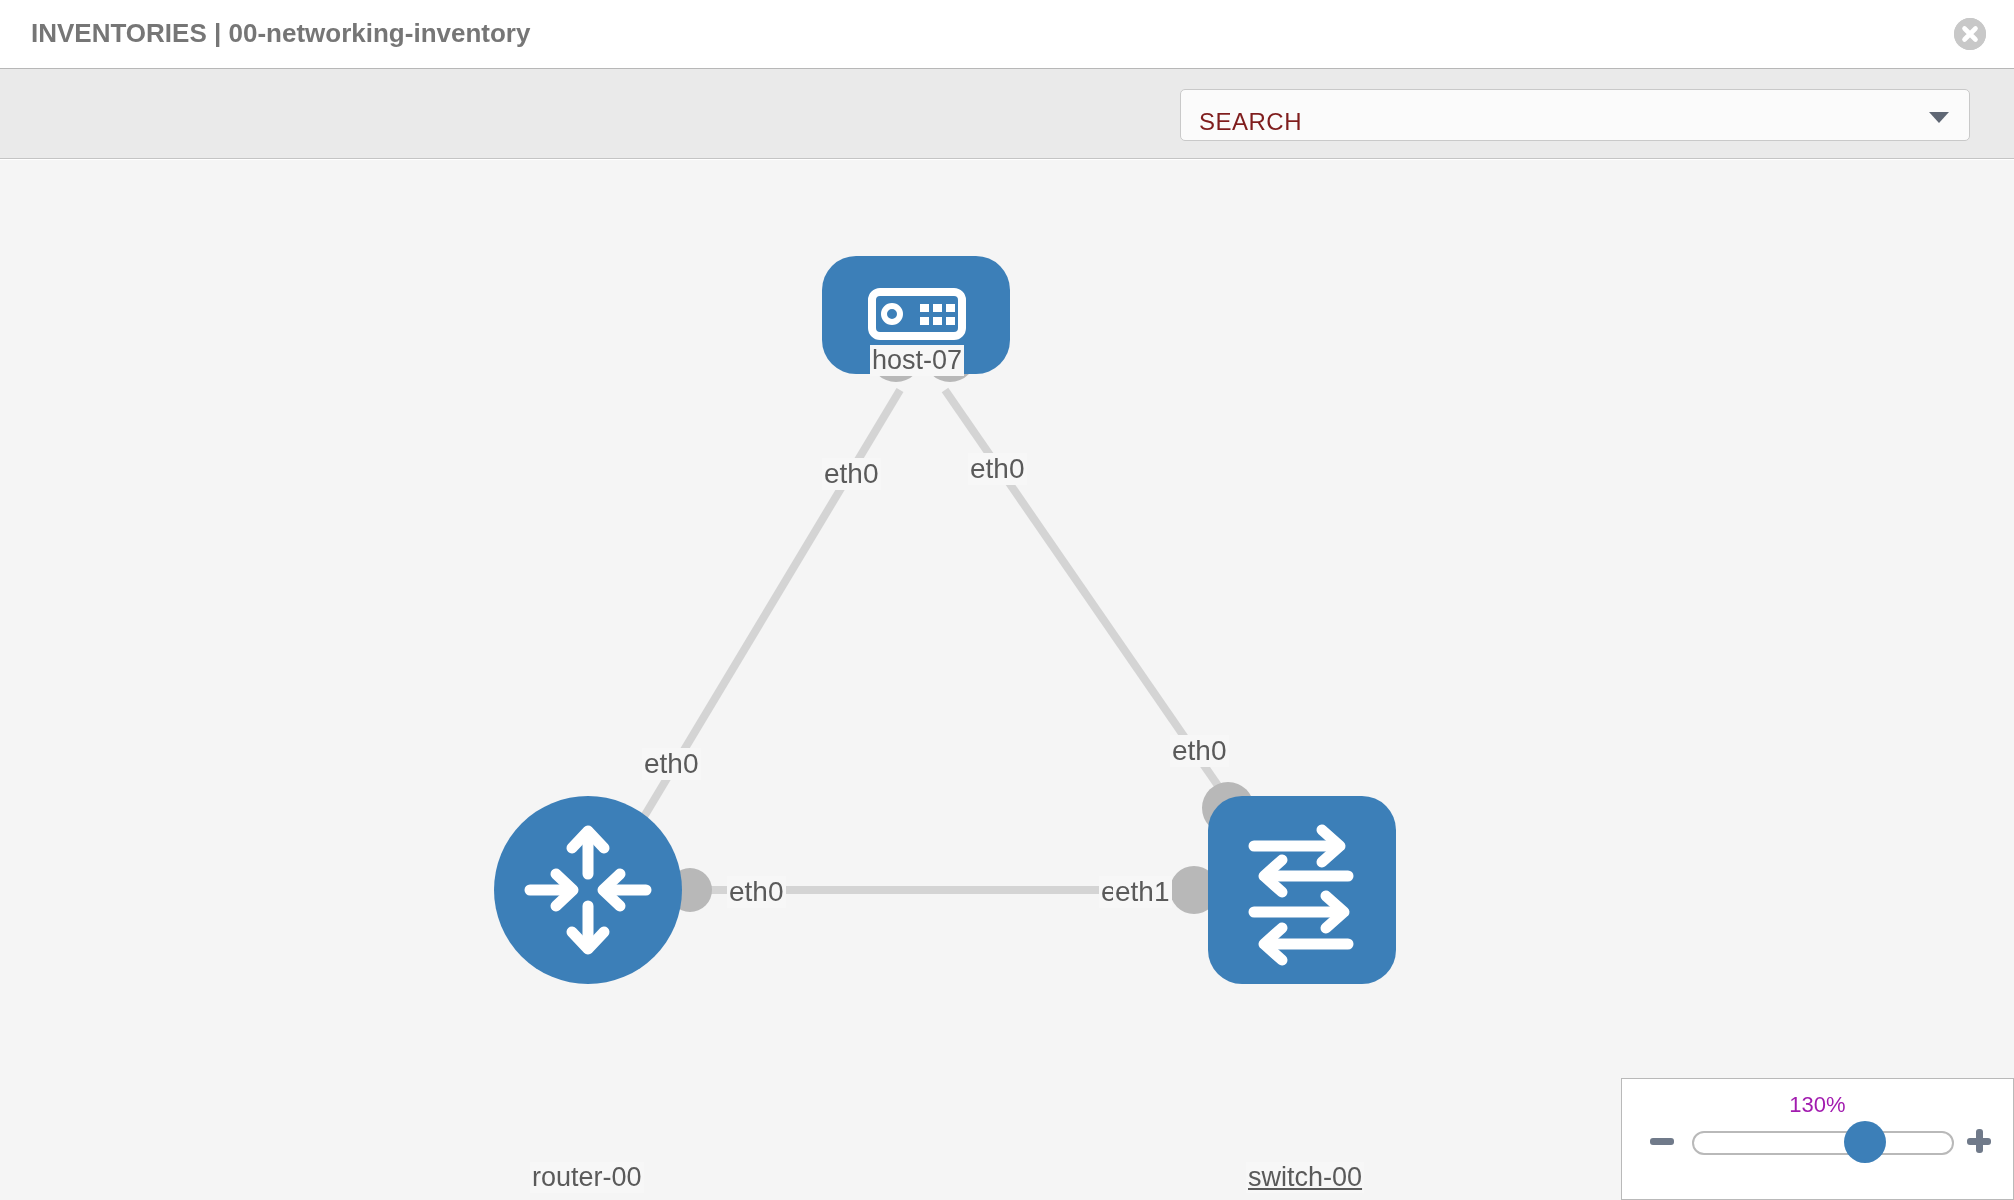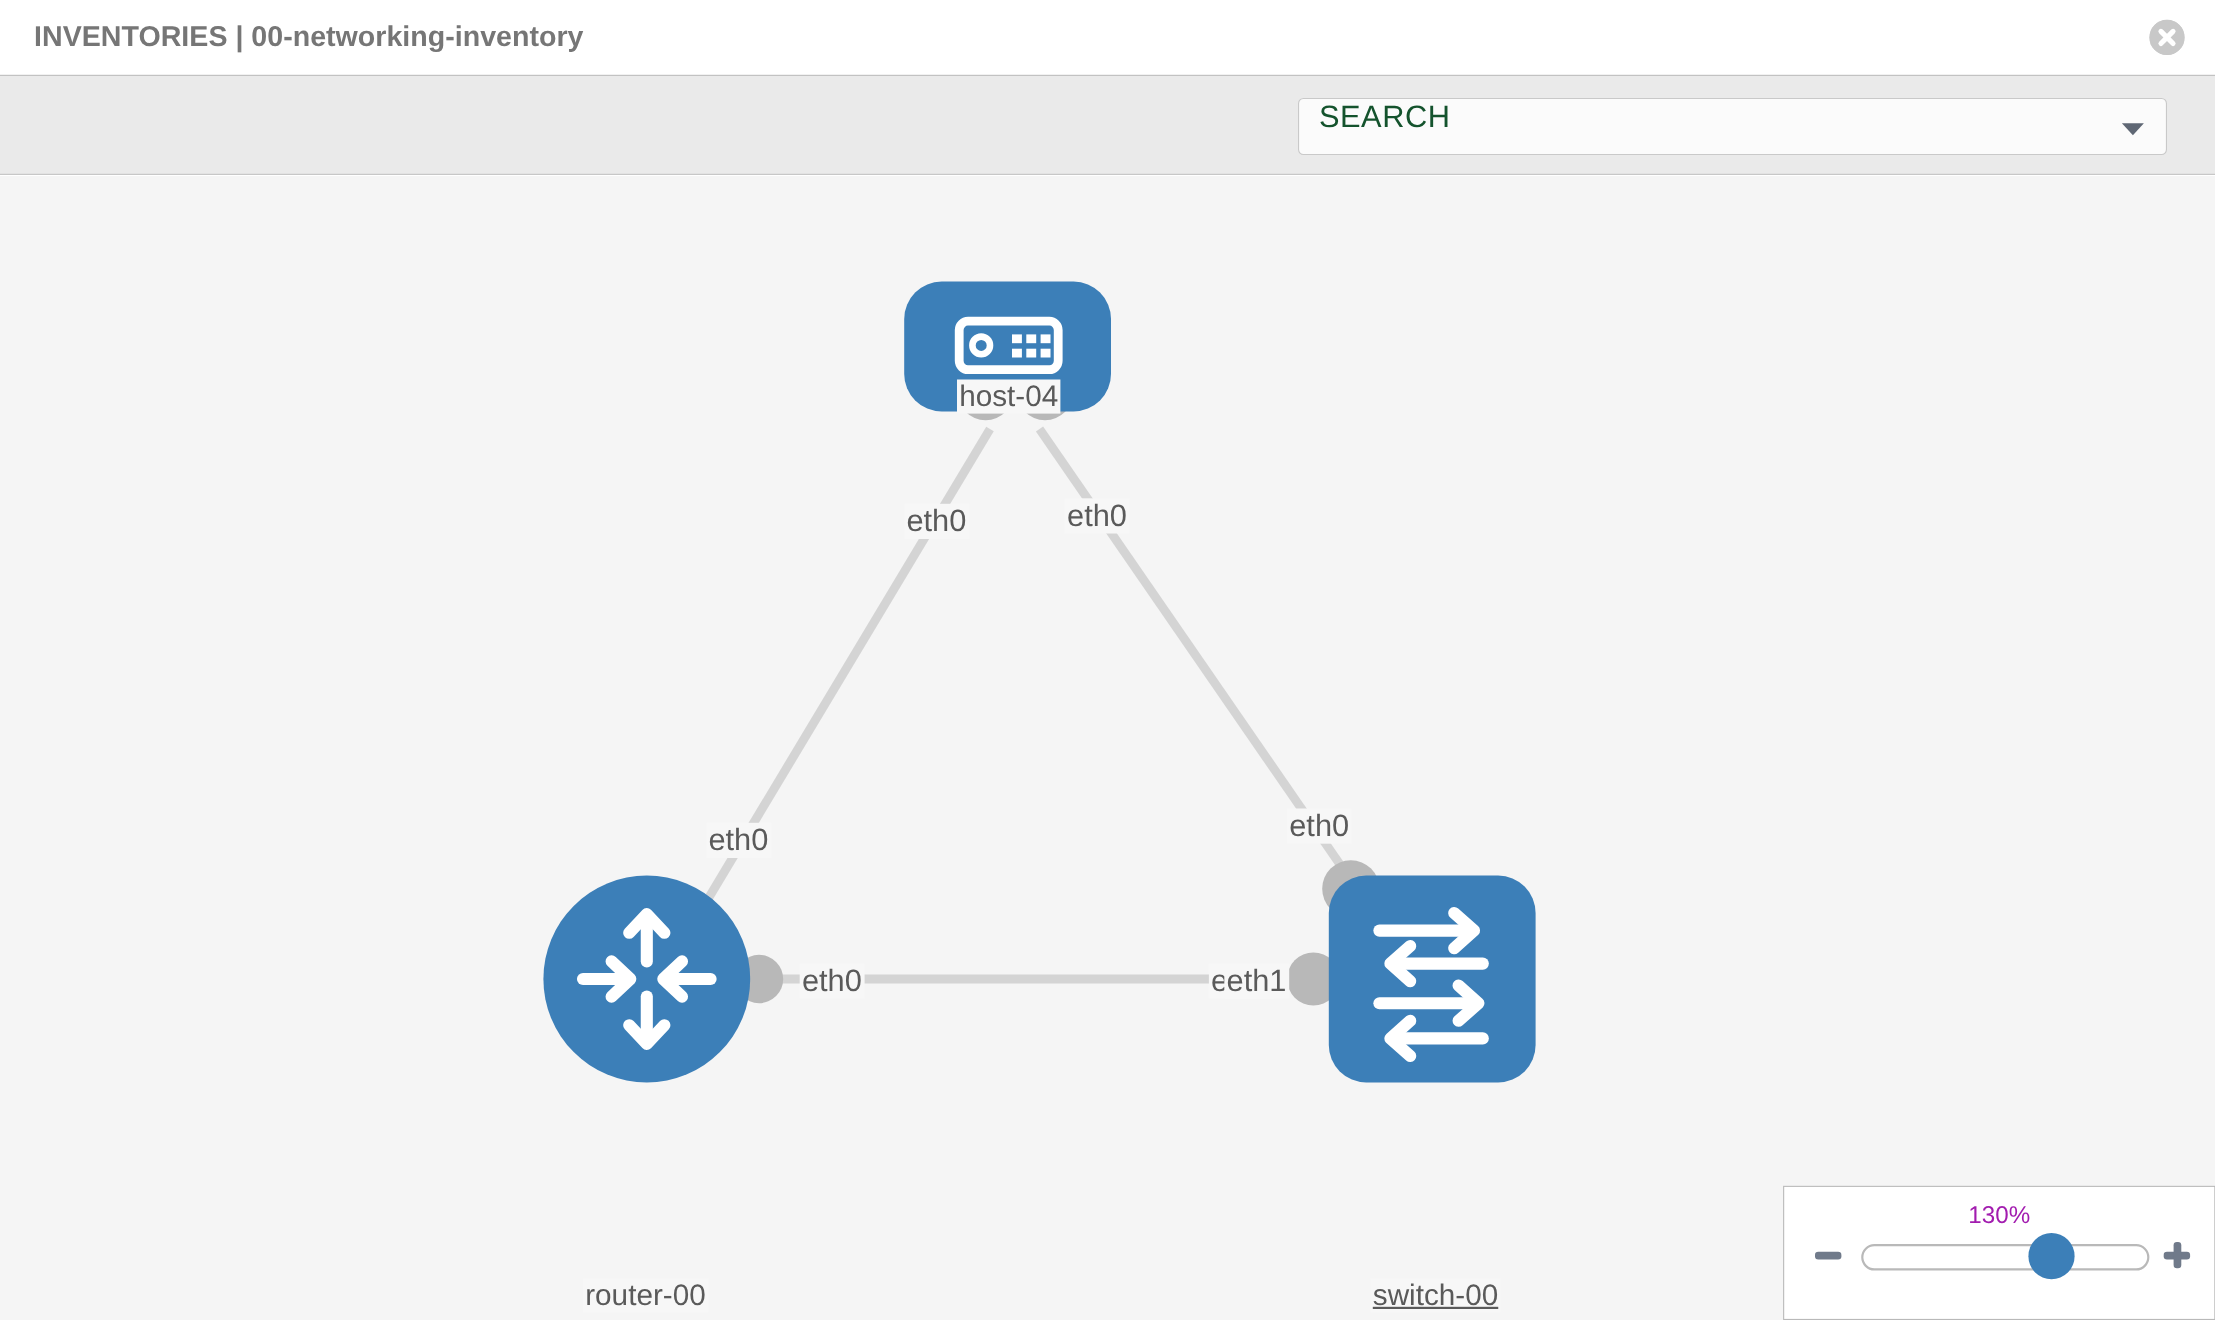--- a/index.html
+++ b/index.html
@@ -108,23 +108,23 @@
     height: 52px;
     background: #fbfbfb;
     border: 1px solid #c9c9c9;
     border-radius: 5px;
     box-sizing: border-box;
     cursor: text;
   }
   .search-box .sel-label {
     position: absolute;
     left: 18px;
-    top: 0;
-    font-size: 28px;
-    color: #14532d;
+    top: 18px;
+    font-size: 24px;
+    color: #7f1d1d;
     letter-spacing: 0.5px;
   }
 
   
   .canvas {
     position: absolute;
     left: 0; top: 160px;
     width: 2014px;
     height: 1040px;
     background: #f5f5f5;
@@ -309,21 +309,21 @@
 
           <line x1="1254" y1="752" x2="1342" y2="752"></line>
           <polyline points="1326,736 1344,752 1326,768"></polyline>
 
           <line x1="1348" y1="784" x2="1266" y2="784"></line>
           <polyline points="1282,768 1264,784 1282,800"></polyline>
         </g>
       </g>
     </svg>
 
-    <div class="node-label" style="left:870px; top:185px;">host-04</div>
+    <div class="node-label" style="left:870px; top:185px;">host-07</div>
     <div class="node-label" style="left:530px; top:1002px;">router-00</div>
     <div class="node-label" style="left:1246px; top:1002px;text-decoration:underline;">switch-00</div>
 
     <div class="iface-label" style="left:822px; top:298px;">eth0</div>
     <div class="iface-label" style="left:968px; top:293px;">eth0</div>
     <div class="iface-label" style="left:642px; top:588px;">eth0</div>
     <div class="iface-label" style="left:1170px; top:575px;">eth0</div>
     <div class="iface-label" style="left:1099px; top:716px;">eth0</div>
     <div class="iface-label" style="left:1113px; top:716px;">eth1</div>
     <div class="iface-label" style="left:727px; top:716px;">eth0</div>

